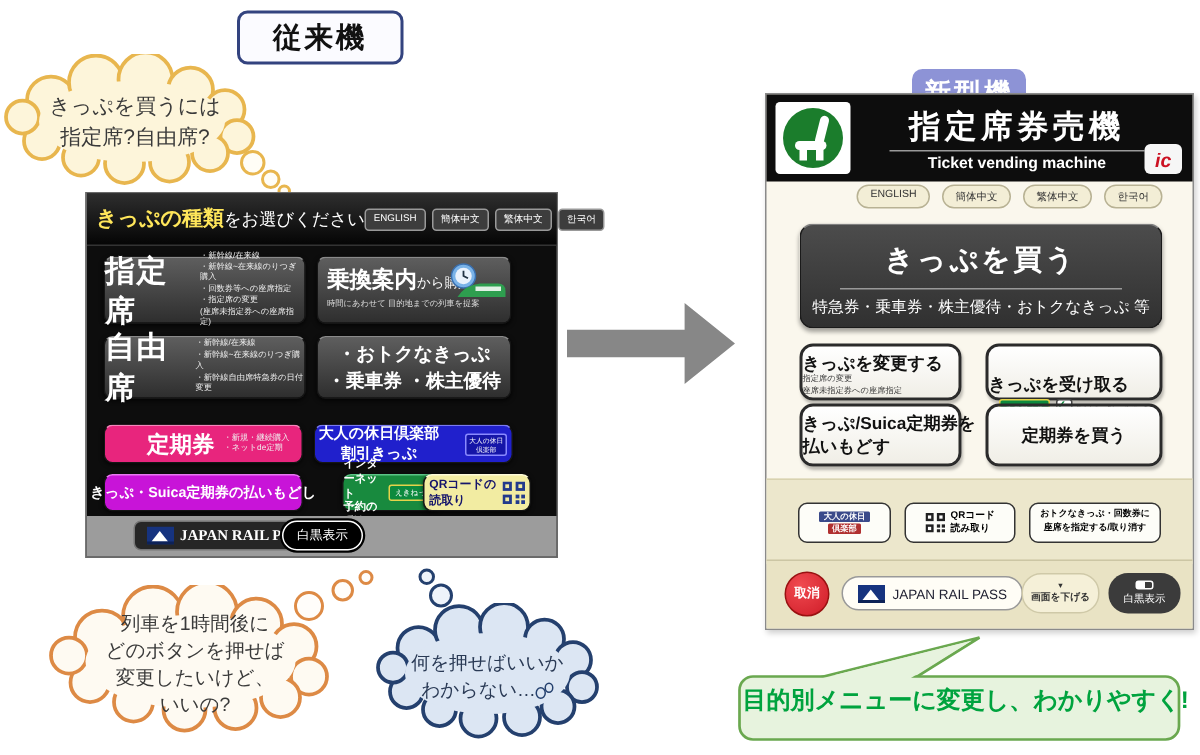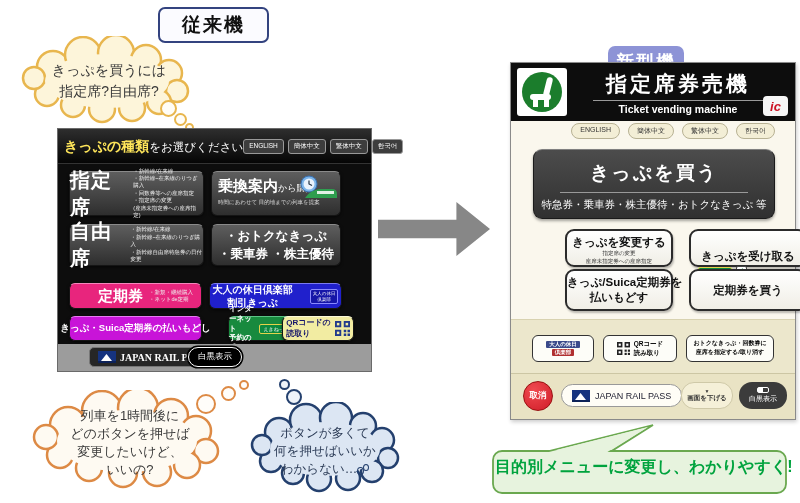--- a/index.html
+++ b/index.html
@@ -73,21 +73,21 @@
          display:flex;align-items:center;justify-content:center;font-style:italic;font-weight:bold;font-size:13px;color:#cc1122;}
   .mn-langs{position:absolute;left:0;right:20px;top:60px;display:flex;justify-content:flex-end;gap:8px;}
   .mn-lang{background:#f3eed6;border:1px solid #b8b294;border-radius:9px;color:#333;font-size:7px;padding:2px 8px;white-space:nowrap;}
   .mn-buy{position:absolute;left:22px;top:86px;width:242px;height:70px;border-radius:9px;
           background:linear-gradient(180deg,#4c4c4c,#303030);border:1px solid #1a1a1a;border-top-color:#808080;
           box-sizing:border-box;color:#fff;text-align:center;box-shadow:0 2px 3px rgba(0,0,0,.35);}
   .mn-buy-label{font-size:19px;font-weight:bold;margin-top:10px;letter-spacing:2px;}
   .mn-buy-line{height:1px;background:#999;margin:6px 26px 5px;}
   .mn-buy-sub{font-size:10.5px;white-space:nowrap;}
   .mn-white{position:absolute;background:linear-gradient(180deg,#ffffff,#f0eee6);border:2px solid #2b2b2b;border-radius:9px;
-            box-sizing:border-box;text-align:center;color:#111;box-shadow:1px 2px 2px rgba(0,0,0,.25);margin-left:32px;}
+            box-sizing:border-box;color:#111;box-shadow:1px 2px 2px rgba(0,0,0,.25);}
   .mn-wlabel{font-size:11.5px;font-weight:bold;white-space:nowrap;}
   .mn-wsub{font-size:5.5px;line-height:1.4;color:#333;}
   .mn-band{position:absolute;left:0;right:0;top:256px;height:57px;background:#ece7cc;border-top:1px solid #d8d2b0;
            display:flex;justify-content:center;align-items:center;gap:9px;box-sizing:border-box;}
   .mn-small{background:#fdfdf8;border:1.5px solid #333;border-radius:6px;height:27px;box-sizing:border-box;
             display:flex;align-items:center;justify-content:center;text-align:center;}
   .mn-bar{position:absolute;left:0;right:0;bottom:0;height:45px;background:#e9e3c4;border-top:1px solid #ccc6a4;}
   .mn-cancel{position:absolute;left:12px;top:7px;width:30px;height:30px;border-radius:50%;background:radial-gradient(circle at 35% 30%,#f04a50,#cf1c28);
              border:1px solid #991111;color:#fff;font-weight:bold;font-size:8.5px;display:flex;align-items:center;justify-content:center;box-sizing:border-box;}
   .mn-jrp{position:absolute;left:50px;top:10px;height:23px;background:#fffdf6;border:1px solid #999;border-radius:12px;
@@ -112,21 +112,21 @@
                 font-size:16px;font-weight:bold;color:#00a33e;white-space:nowrap;}
 </style>
 </head>
 <body>
 
 <div class="canvas">
 
   <div class="tag tag-old">従来機</div>
   <div class="tag tag-new">新型機</div>
 
-  <div class="cloud" style="left:19px;top:36px;width:180px;height:90px;">
+  <div class="cloud" style="left:0;top:36px;width:180px;height:90px;">
     <svg width="180" height="90" viewBox="0 0 180 90">
       <g fill="#fdf5da" stroke="#e8b64e" stroke-width="2.5">
         <circle cx="34" cy="31" r="16"></circle>
           <circle cx="64" cy="19" r="18"></circle>
           <circle cx="97" cy="17" r="18"></circle>
         <circle cx="127" cy="24" r="15"></circle>
           <circle cx="150" cy="37" r="13"></circle>
           <circle cx="158" cy="55" r="11"></circle>
         <circle cx="140" cy="66" r="12"></circle>
           <circle cx="113" cy="72" r="13"></circle>
@@ -445,21 +445,20 @@
         <circle cx="122" cy="69" r="11"></circle>
           <circle cx="98" cy="76" r="12"></circle>
           <circle cx="69" cy="77" r="12"></circle>
         <circle cx="43" cy="71" r="11"></circle>
           <circle cx="21" cy="59" r="11"></circle>
           <circle cx="12" cy="43" r="10"></circle>
       </g>
       <ellipse cx="75" cy="47" rx="55" ry="27" fill="#dce6f3"></ellipse>
     </svg>
     <div class="cloud-text" style="font-size:12.5px;line-height:1.45;color:#2a3a55;">
-      <div>ボタンが多くて</div>
       <div>何を押せばいいか</div>
       <div><span>わからない…</span><span class="sweat"></span></div>
     </div>
   </div>
 
   <svg class="abs" style="left:488px;top:415px;" width="310" height="82">
     <path d="M57,37 L165,10 L122,37 Z" fill="#e7f3de" stroke="#6aa84f" stroke-width="1.8"></path>
     <rect x="5" y="36" width="293" height="42" rx="9" fill="#e7f3de" stroke="#6aa84f" stroke-width="1.8"></rect>
     <path d="M60,37.2 L160,12 L119,37.2 Z" fill="#e7f3de"></path>
   </svg>

